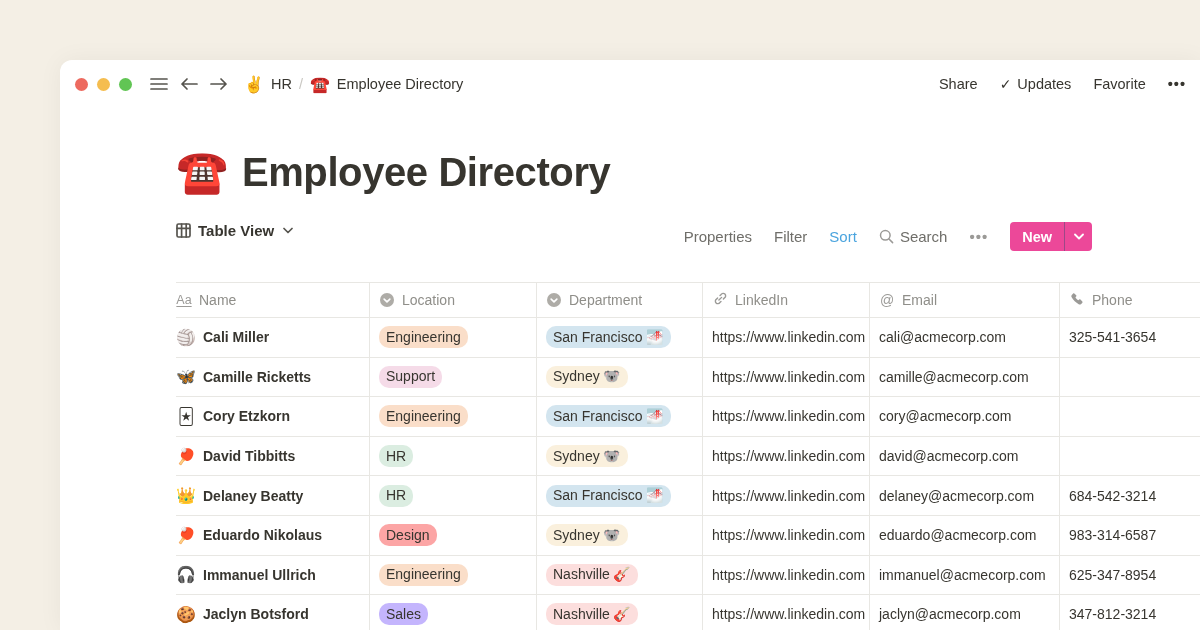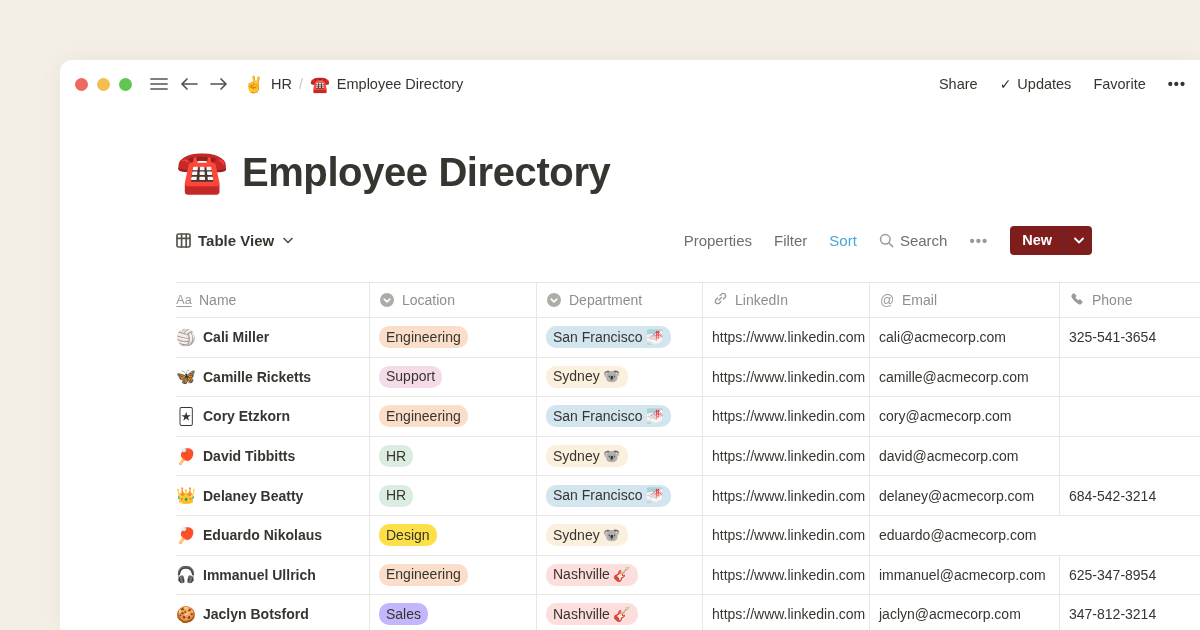--- a/index.html
+++ b/index.html
@@ -38,30 +38,30 @@
   .more-dots { letter-spacing:1px; font-weight:700; cursor:pointer; }
   
   .page-title {
     margin:38px 0 0 116px; display:flex; align-items:center; gap:14px;
     font-size:40px; font-weight:700; letter-spacing:-.4px; line-height:52px; color:#37352F;
   }
   .page-title .emoji { font-size:42px; line-height:48px; }
   
   .toolbar {
     margin:24px 108px 0 116px; height:36px;
-    display:flex; align-items:center;
+    display:flex; align-items:flex-start;
   }
   .view-switch { display:flex; align-items:center; gap:7px; font-weight:700; font-size:15px; cursor:pointer; }
   .view-switch .chev { margin-left:2px; }
   .toolbar-right { margin-left:auto; display:flex; align-items:center; gap:22px; font-size:15px; color:#6F6E69; }
   .toolbar-right .tbtn { cursor:pointer; }
   .sort-btn { color:#4AA4DE; }
   .search-btn { display:flex; align-items:center; gap:6px; }
   .new-btn {
-    display:flex; align-items:stretch; background:#7f1d1d; color:#fff;
+    display:flex; align-items:stretch; background:#ec4899; color:#fff;
     border-radius:4px; overflow:hidden; font-size:14.5px; font-weight:600; cursor:pointer;
     height:29px;
   }
   .new-btn .label { padding:0 12px; display:flex; align-items:center; }
   .new-btn .split { width:28px; display:flex; align-items:center; justify-content:center; border-left:1px solid rgba(8,75,103,.35); }
   
   .table { margin:24px 0 0 116px; width:1024px; font-size:14px; }
   .t-row {
     display:grid;
     grid-template-columns:194px 167px 166px 167px 190px 140px;
@@ -340,30 +340,33 @@
       <span class="u">684-542-3214</span>
     </div>
   </div>
 
   <div class="t-row body">
     <div class="t-cell">
       <span class="avatar">🏓</span>
       <span class="name-text u">Eduardo Nikolaus</span>
     </div>
     <div class="t-cell">
-      <span class="tag" style="background: #fde047;">Design</span>
+      <span class="tag" style="background: #fca5a5;">Design</span>
     </div>
     <div class="t-cell">
       <span class="tag" style="background: rgb(250, 240, 221);">Sydney 🐨</span>
     </div>
     <div class="t-cell">
       <span class="u">https://www.linkedin.com</span>
     </div>
     <div class="t-cell">
       <span class="u">eduardo@acmecorp.com</span>
+    </div>
+    <div class="t-cell">
+      <span class="u">983-314-6587</span>
     </div>
   </div>
 
   <div class="t-row body">
     <div class="t-cell">
       <span class="avatar">🎧</span>
       <span class="name-text u">Immanuel Ullrich</span>
     </div>
     <div class="t-cell">
       <span class="tag" style="background: rgb(250, 222, 201);">Engineering</span>

